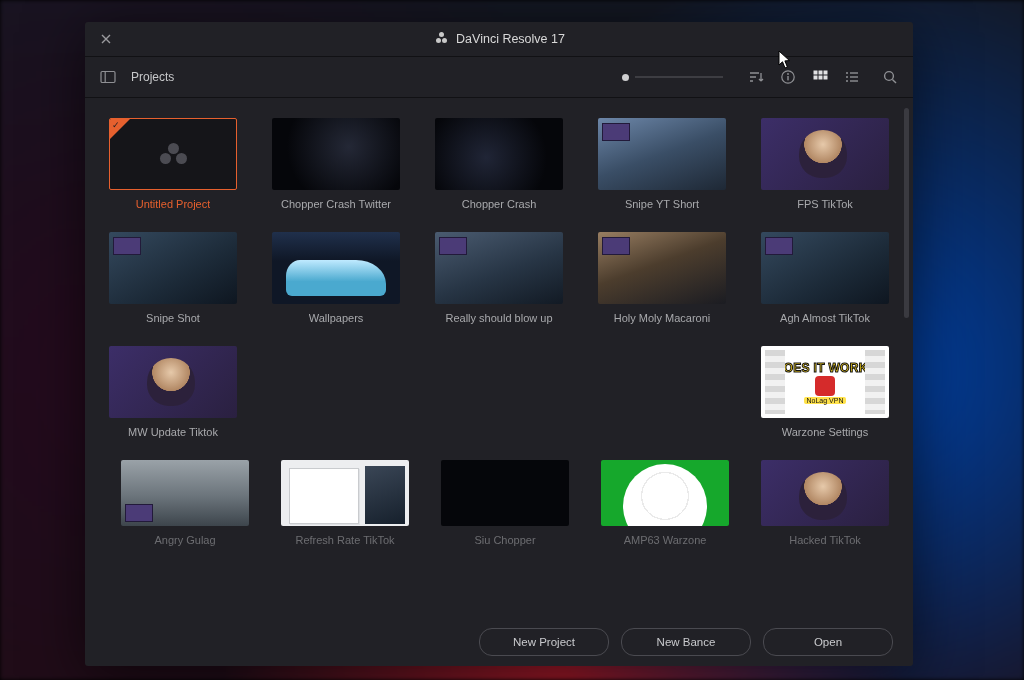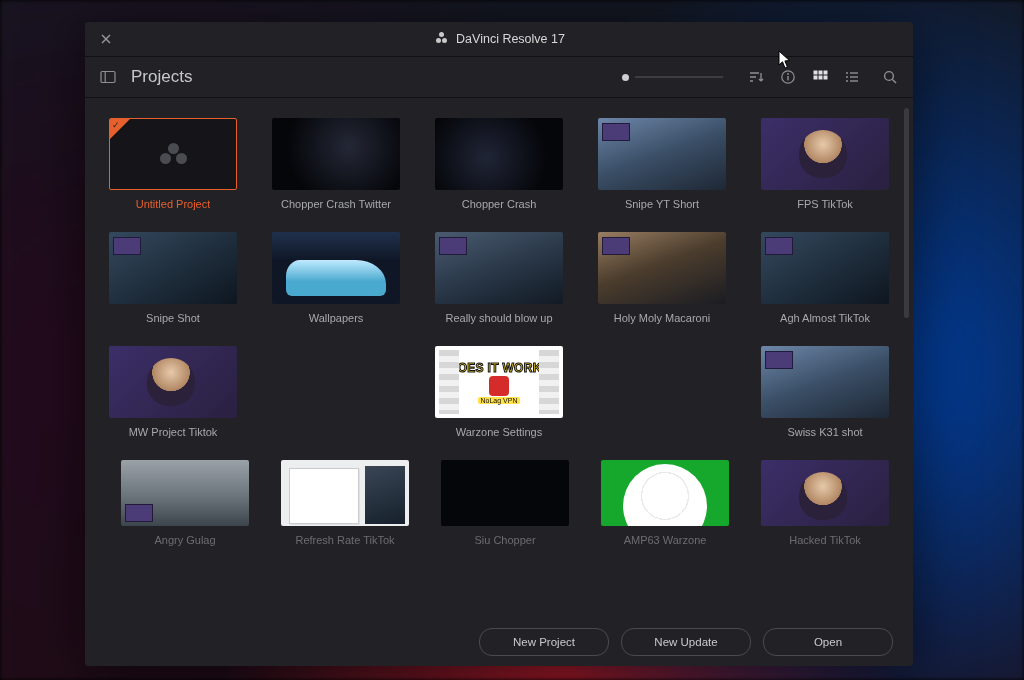--- a/index.html
+++ b/index.html
@@ -29,21 +29,21 @@
   .logo-dots span:nth-child(2){transform:translate(0,-4px);}
   .logo-dots span:nth-child(3){transform:translate(-3px,2px);}
   .title-text{color:#d8d8d8;font-size:12.5px;}
   .close-btn{margin-left:12px;width:18px;height:18px;display:flex;align-items:center;justify-content:center;color:#9a9a9d;cursor:pointer;}
   .close-btn svg{width:10px;height:10px;}
 
   .toolbar{height:40px;display:flex;align-items:center;padding:0 12px;border-bottom:1px solid #111114;gap:10px;}
   .tb-icon{width:22px;height:22px;display:flex;align-items:center;justify-content:center;color:#8f9094;cursor:pointer;}
   .tb-icon svg{width:16px;height:16px;}
   .tb-icon.active{color:#e1e1e3;}
-  .tb-label{color:#c7c8ca;font-size:17px;margin-left:2px;}
+  .tb-label{color:#c7c8ca;font-size:12px;margin-left:2px;}
   .tb-spacer{flex:1;}
   .zoom-slider{display:flex;align-items:center;gap:6px;margin-right:12px;}
   .zoom-dot{width:7px;height:7px;border-radius:50%;background:#cfcfd1;}
   .zoom-track{width:88px;height:2px;background:#3d3d42;}
 
   .content{flex:1;position:relative;overflow:hidden;}
   .scroll-gutter{position:absolute;right:4px;top:10px;width:5px;height:210px;background:#3a3a40;border-radius:3px;}
   .grid{position:absolute;left:24px;right:24px;top:20px;bottom:0;overflow:hidden;}
   .row{display:flex;justify-content:space-between;margin-bottom:22px;}
   .card{width:128px;display:flex;flex-direction:column;align-items:center;gap:8px;cursor:pointer;}
@@ -240,40 +240,34 @@
           <div class="card">
             <div class="thumb t-game2">
               <div class="pip"></div>
             </div>
             <div class="card-label">Agh Almost TikTok</div>
           </div>
         </div>
         <div class="row">
           <div class="card">
             <div class="thumb t-streamer"></div>
-            <div class="card-label">MW Project Tiktok</div>
+            <div class="card-label">MW Update Tiktok</div>
           </div>
           <div class="card">
             <div class="thumb t-warzone">
               <div class="wz-cols">
                 <div></div>
                 <div></div>
               </div>
               <div class="wz-top">DOES IT WORK?</div>
               <div class="wz-mid"></div>
               <div class="wz-vpn">NoLag VPN</div>
             </div>
             <div class="card-label">Warzone Settings</div>
           </div>
-          <div class="card">
-            <div class="thumb t-game">
-              <div class="pip"></div>
-            </div>
-            <div class="card-label">Swiss K31 shot</div>
-          </div>
         </div>
         <div class="row partial">
           <div class="card">
             <div class="thumb t-foggy">
               <div class="pip"></div>
             </div>
             <div class="card-label">Angry Gulag</div>
           </div>
           <div class="card">
             <div class="thumb t-desktop"></div>
@@ -291,21 +285,21 @@
             <div class="thumb t-streamer"></div>
             <div class="card-label">Hacked TikTok</div>
           </div>
         </div>
       </div>
     <div class="gradient-fade"></div>
   </div>
 
   <div class="footer">
     <div class="btn">New Project</div>
-    <div class="btn">New Update</div>
+    <div class="btn">New Bance</div>
     <div class="btn">Open</div>
   </div>
 
 </div>
 
 <div class="cursor">
   <svg viewBox="0 0 14 20">
       <path d="M1 1 L1 15 L4.5 11.8 L7 18 L9.4 17 L6.9 10.9 L11.5 10.6 Z" fill="#fff" stroke="#000" stroke-width="1"></path>
     </svg>
 </div>

